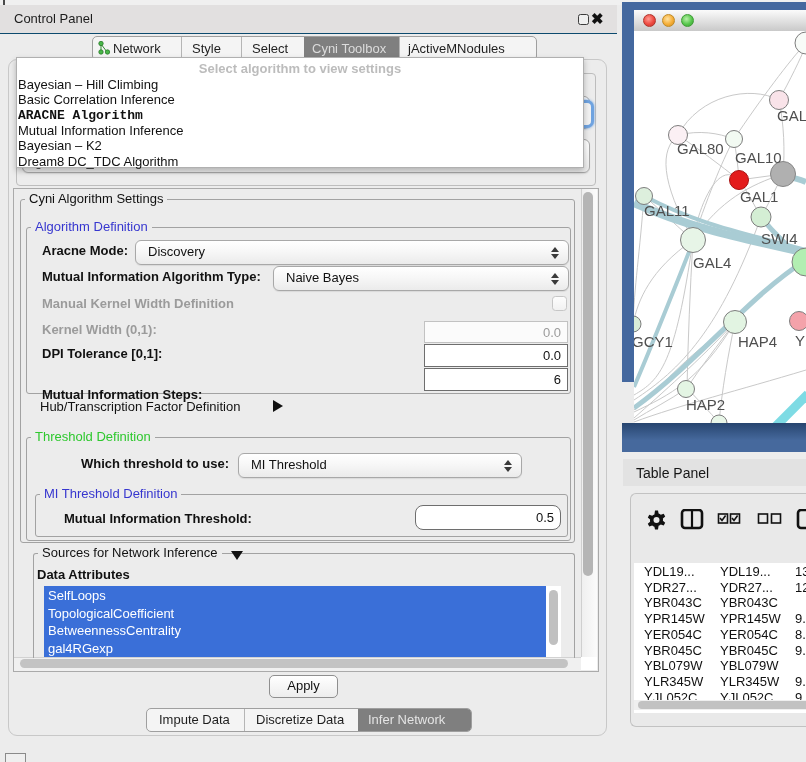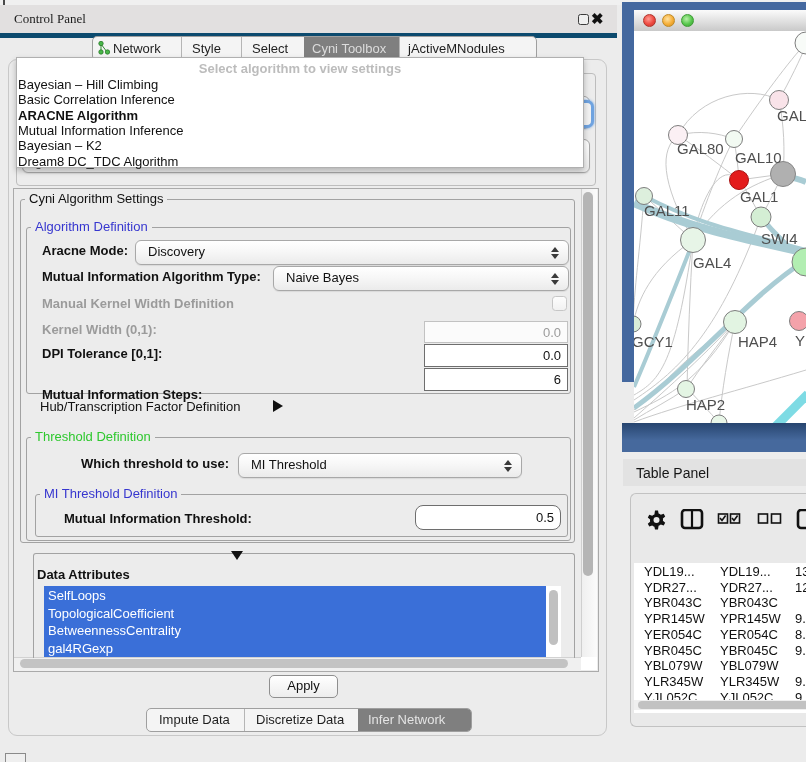--- a/index.html
+++ b/index.html
@@ -18,21 +18,21 @@
 .fld{position:absolute;background:#fff;border:1px solid #6e6e6e;text-align:right;padding-right:6px;box-sizing:border-box;}
 .fld span{line-height:21px;}
 </style>
 </head>
 <body>
 <div id="page">
 
   <div class="abs" style="left:0;top:0;width:806px;height:5px;background:#f0f0f0;"></div>
   <div class="abs" style="left:3px;top:0;width:2px;height:9px;background:#4a4a4a;"></div>
 
-  <div class="abs" style="left:0;top:5px;width:617px;height:28px;background:#e2e0e0;border-bottom:5px solid #0c4a6e;font-family:Liberation Serif, serif;">
+  <div class="abs" style="left:0;top:5px;width:617px;height:28px;background:#e2e0e0;border-bottom:1px solid #0c4a6e;">
     <div class="abs" style="left:14px;top:6px;font-size:13px;color:#1c1c1c;">Control Panel</div>
     <div class="abs" style="left:578px;top:9px;width:9px;height:9px;border:1.5px solid #3c3c3c;border-radius:2.5px;background:#efefef;"></div>
     <div class="abs" style="left:591px;top:5px;font-size:15px;font-weight:bold;color:#111;">✖</div>
   </div>
 
   <div class="abs" style="left:92px;top:36px;width:443px;height:23px;border:1px solid #9f9f9f;border-radius:5px;background:#f4f4f4;overflow:hidden;">
     <div class="abs" style="left:88px;top:0;width:1px;height:23px;background:#b5b5b5;"></div>
     <div class="abs" style="left:148px;top:0;width:1px;height:23px;background:#b5b5b5;"></div>
     <div class="abs" style="left:211px;top:0;width:1px;height:23px;background:#b5b5b5;"></div>
     <div class="abs" style="left:211px;top:0;width:95px;height:23px;background:#7f7f7f;"></div>
@@ -126,20 +126,21 @@
       </div>
   </div>
 
   <div class="grp" style="left:35px;top:494px;width:531px;height:41px;"></div>
   <div class="glbl" style="left:40px;top:487px;color:#3636cf;">MI Threshold Definition</div>
 
   <div class="blbl" style="left:46px;top:511px;padding-left:18px;">Mutual Information Threshold:</div>
   <div class="fld" style="left:415px;top:505px;width:146px;height:25px;border-radius:8px;"><span style="line-height:23px;">0.5</span></div>
 
   <div class="abs" style="left:33px;top:553px;width:540px;height:104px;border:1px solid #a2a2a2;border-bottom:none;border-radius:3px 3px 0 0;"></div>
+  <div class="glbl" style="left:38px;top:546px;color:#111;">Sources for Network Inference</div>
   <div class="abs" style="left:231px;top:551px;width:0;height:0;border-left:6.5px solid transparent;border-right:6.5px solid transparent;border-top:9px solid #111;"></div>
 
   <div class="blbl" style="left:37px;top:567px;">Data Attributes</div>
 
   <div class="abs" style="left:44px;top:586px;width:517px;height:71px;background:#ffffff;overflow:hidden;">
     <div class="abs" style="left:0;top:0;width:502px;height:71px;background:#3a6fd8;color:#fff;">
       <div class="abs" style="left:4px;top:2px;">SelfLoops</div>
       <div class="abs" style="left:4px;top:19.5px;">TopologicalCoefficient</div>
       <div class="abs" style="left:4px;top:37px;">BetweennessCentrality</div>
       <div class="abs" style="left:4px;top:54.5px;">gal4RGexp</div>
@@ -157,21 +158,21 @@
     <div class="abs" style="left:109px;top:3px;color:#1e1e1e;">Discretize Data</div>
     <div class="abs" style="left:221px;top:3px;color:#e4e4e4;">Infer Network</div>
   </div>
 
   <div class="abs" style="left:5px;top:753px;width:19px;height:12px;border:1.5px solid #8a8a8a;background:#efefef;"></div>
 
   <div class="abs" style="left:16px;top:57px;width:566px;height:109px;background:#ffffff;border:1px solid #b0b0b0;box-shadow:0 3px 6px rgba(0,0,0,0.25);z-index:50;">
     <div class="abs" style="left:0;top:3px;width:100%;text-align:center;font-weight:bold;color:#bcbcbc;">Select algorithm to view settings</div>
     <div class="abs" style="left:1px;top:19px;">Bayesian – Hill Climbing</div>
     <div class="abs" style="left:1px;top:34.3px;">Basic Correlation Inference</div>
-    <div class="abs" style="left:1px;top:49.6px;font-weight:bold;">ARACNE Algorithm</div>
+    <div class="abs" style="left:1px;top:49.6px;font-weight:bold;font-family:Liberation Mono, monospace;">ARACNE Algorithm</div>
     <div class="abs" style="left:1px;top:64.9px;">Mutual Information Inference</div>
     <div class="abs" style="left:1px;top:80.2px;">Bayesian – K2</div>
     <div class="abs" style="left:1px;top:95.5px;">Dream8 DC_TDC Algorithm</div>
   </div>
 
   <div class="abs" style="left:622px;top:2px;width:184px;height:380px;background:#44689f;">
     <div class="abs" style="left:0;top:421px;width:184px;height:29px;background:linear-gradient(#27456f,#46699d 60%);"></div>
     <div class="abs" style="left:12px;top:8px;width:172px;height:21px;background:linear-gradient(#fbfbfb,#c9c9c9);border-bottom:1px solid #8f8f8f;">
       <div class="abs" style="left:8.5px;top:4px;width:13px;height:13px;border-radius:50%;background:radial-gradient(circle at 4.5px 4px,#ff9b92,#ee4a41 55%,#c2362d);border:0.5px solid #b0352c;box-sizing:border-box;"></div>
       <div class="abs" style="left:28px;top:4px;width:13px;height:13px;border-radius:50%;background:radial-gradient(circle at 4.5px 4px,#ffe2a0,#f5ae38 55%,#cf8c21);border:0.5px solid #c08a24;box-sizing:border-box;"></div>

